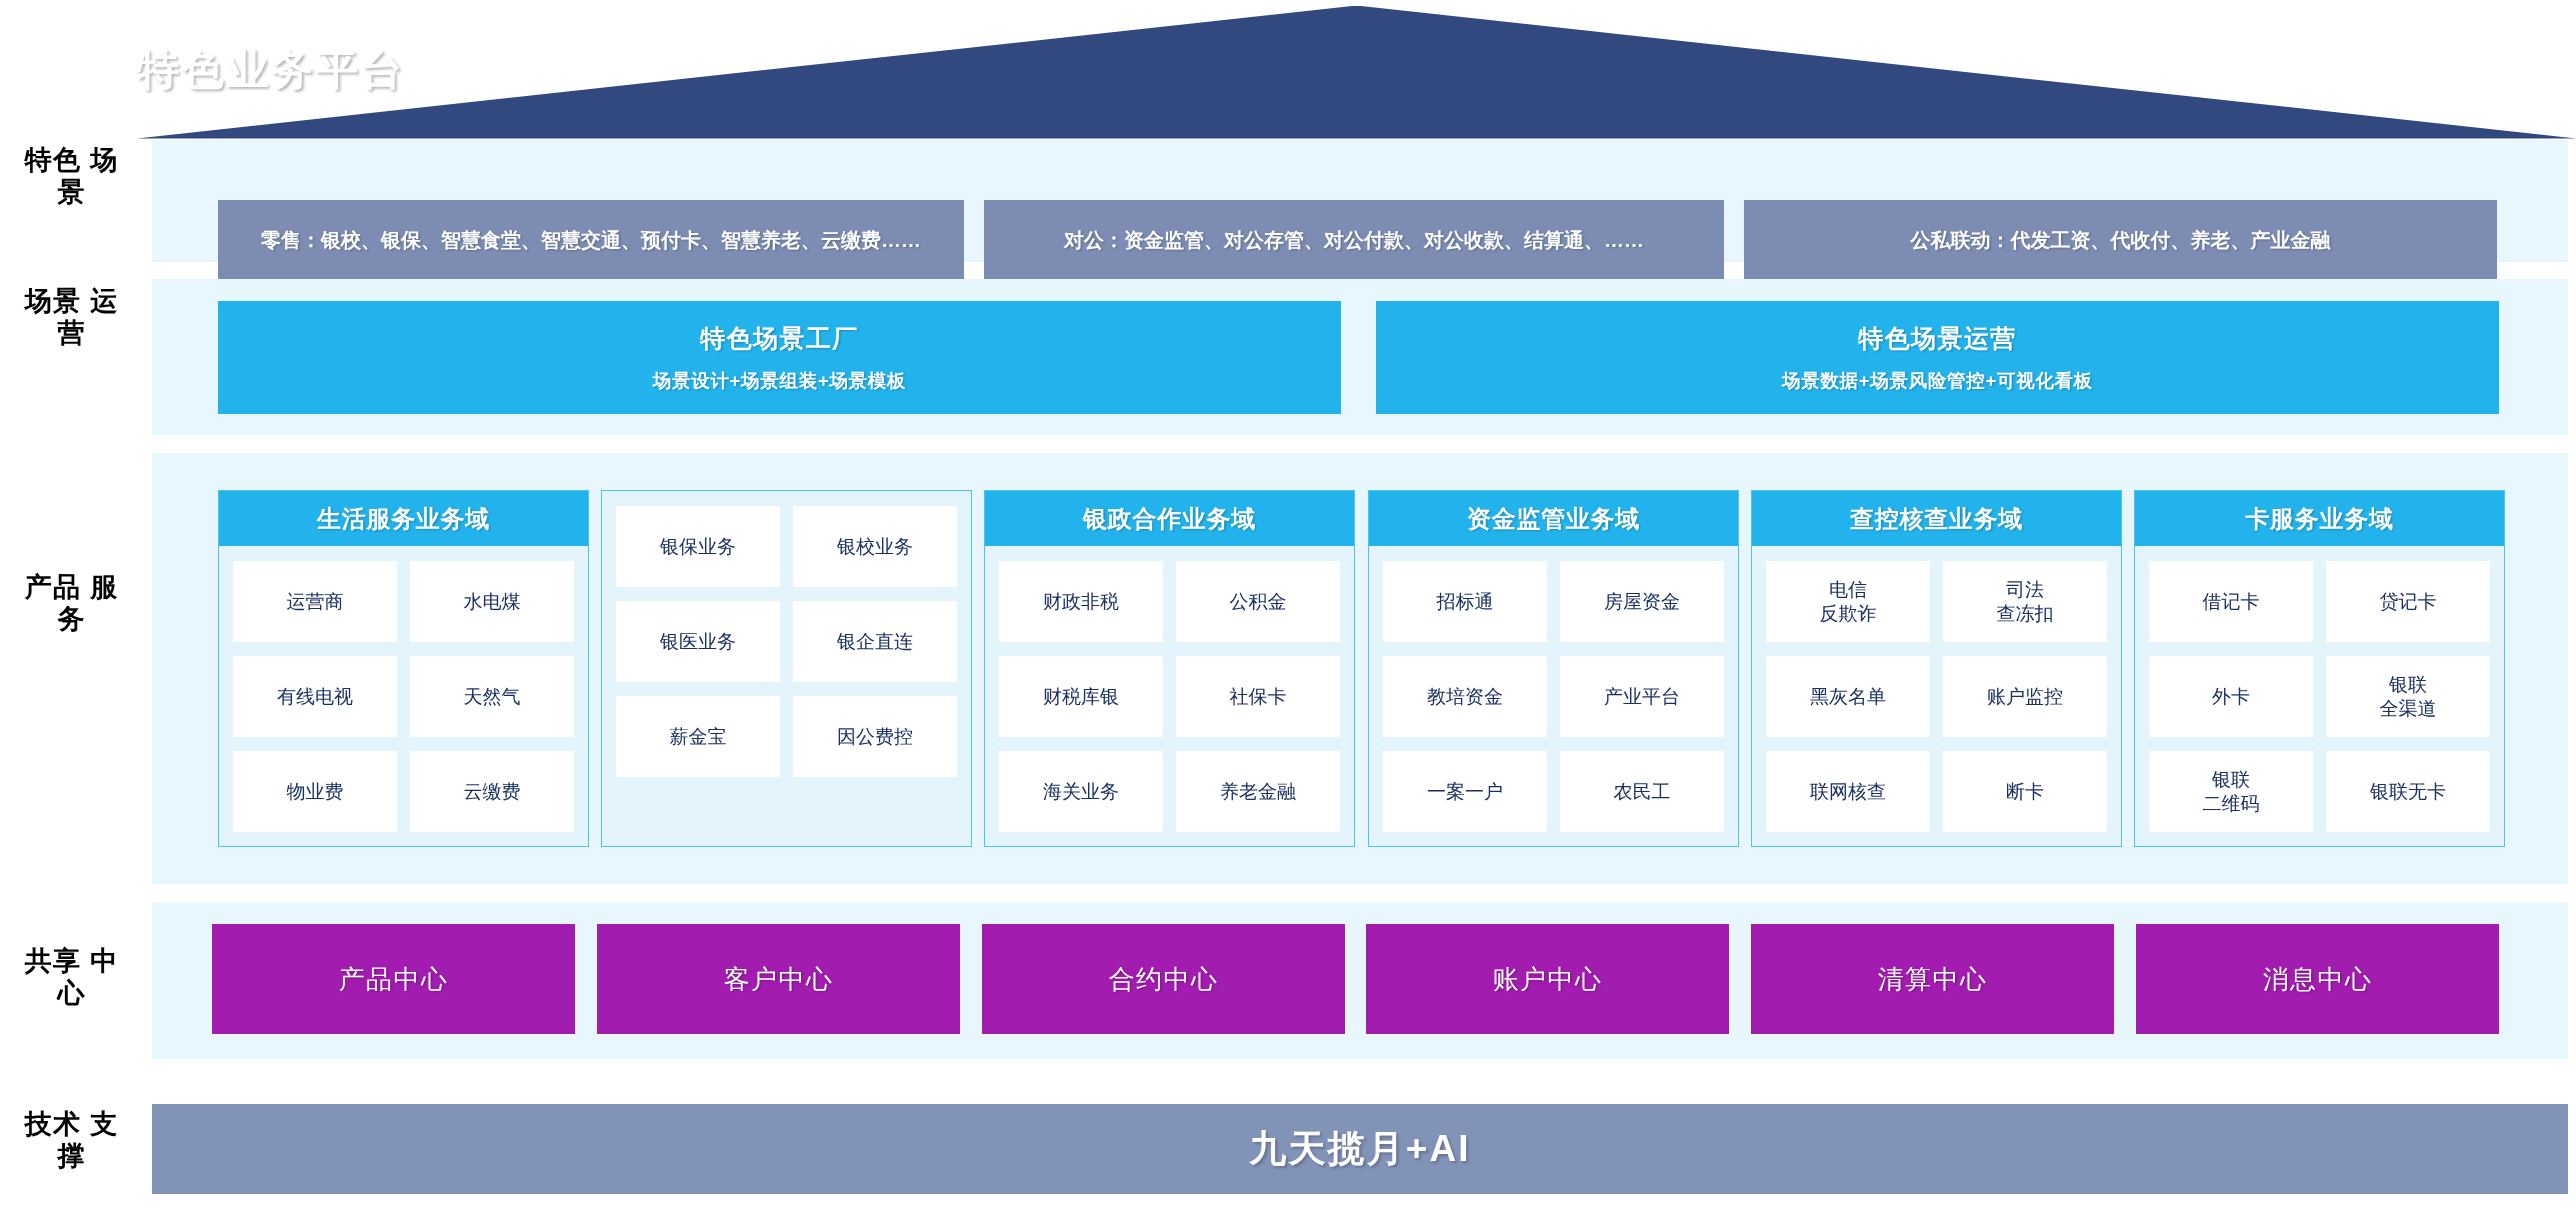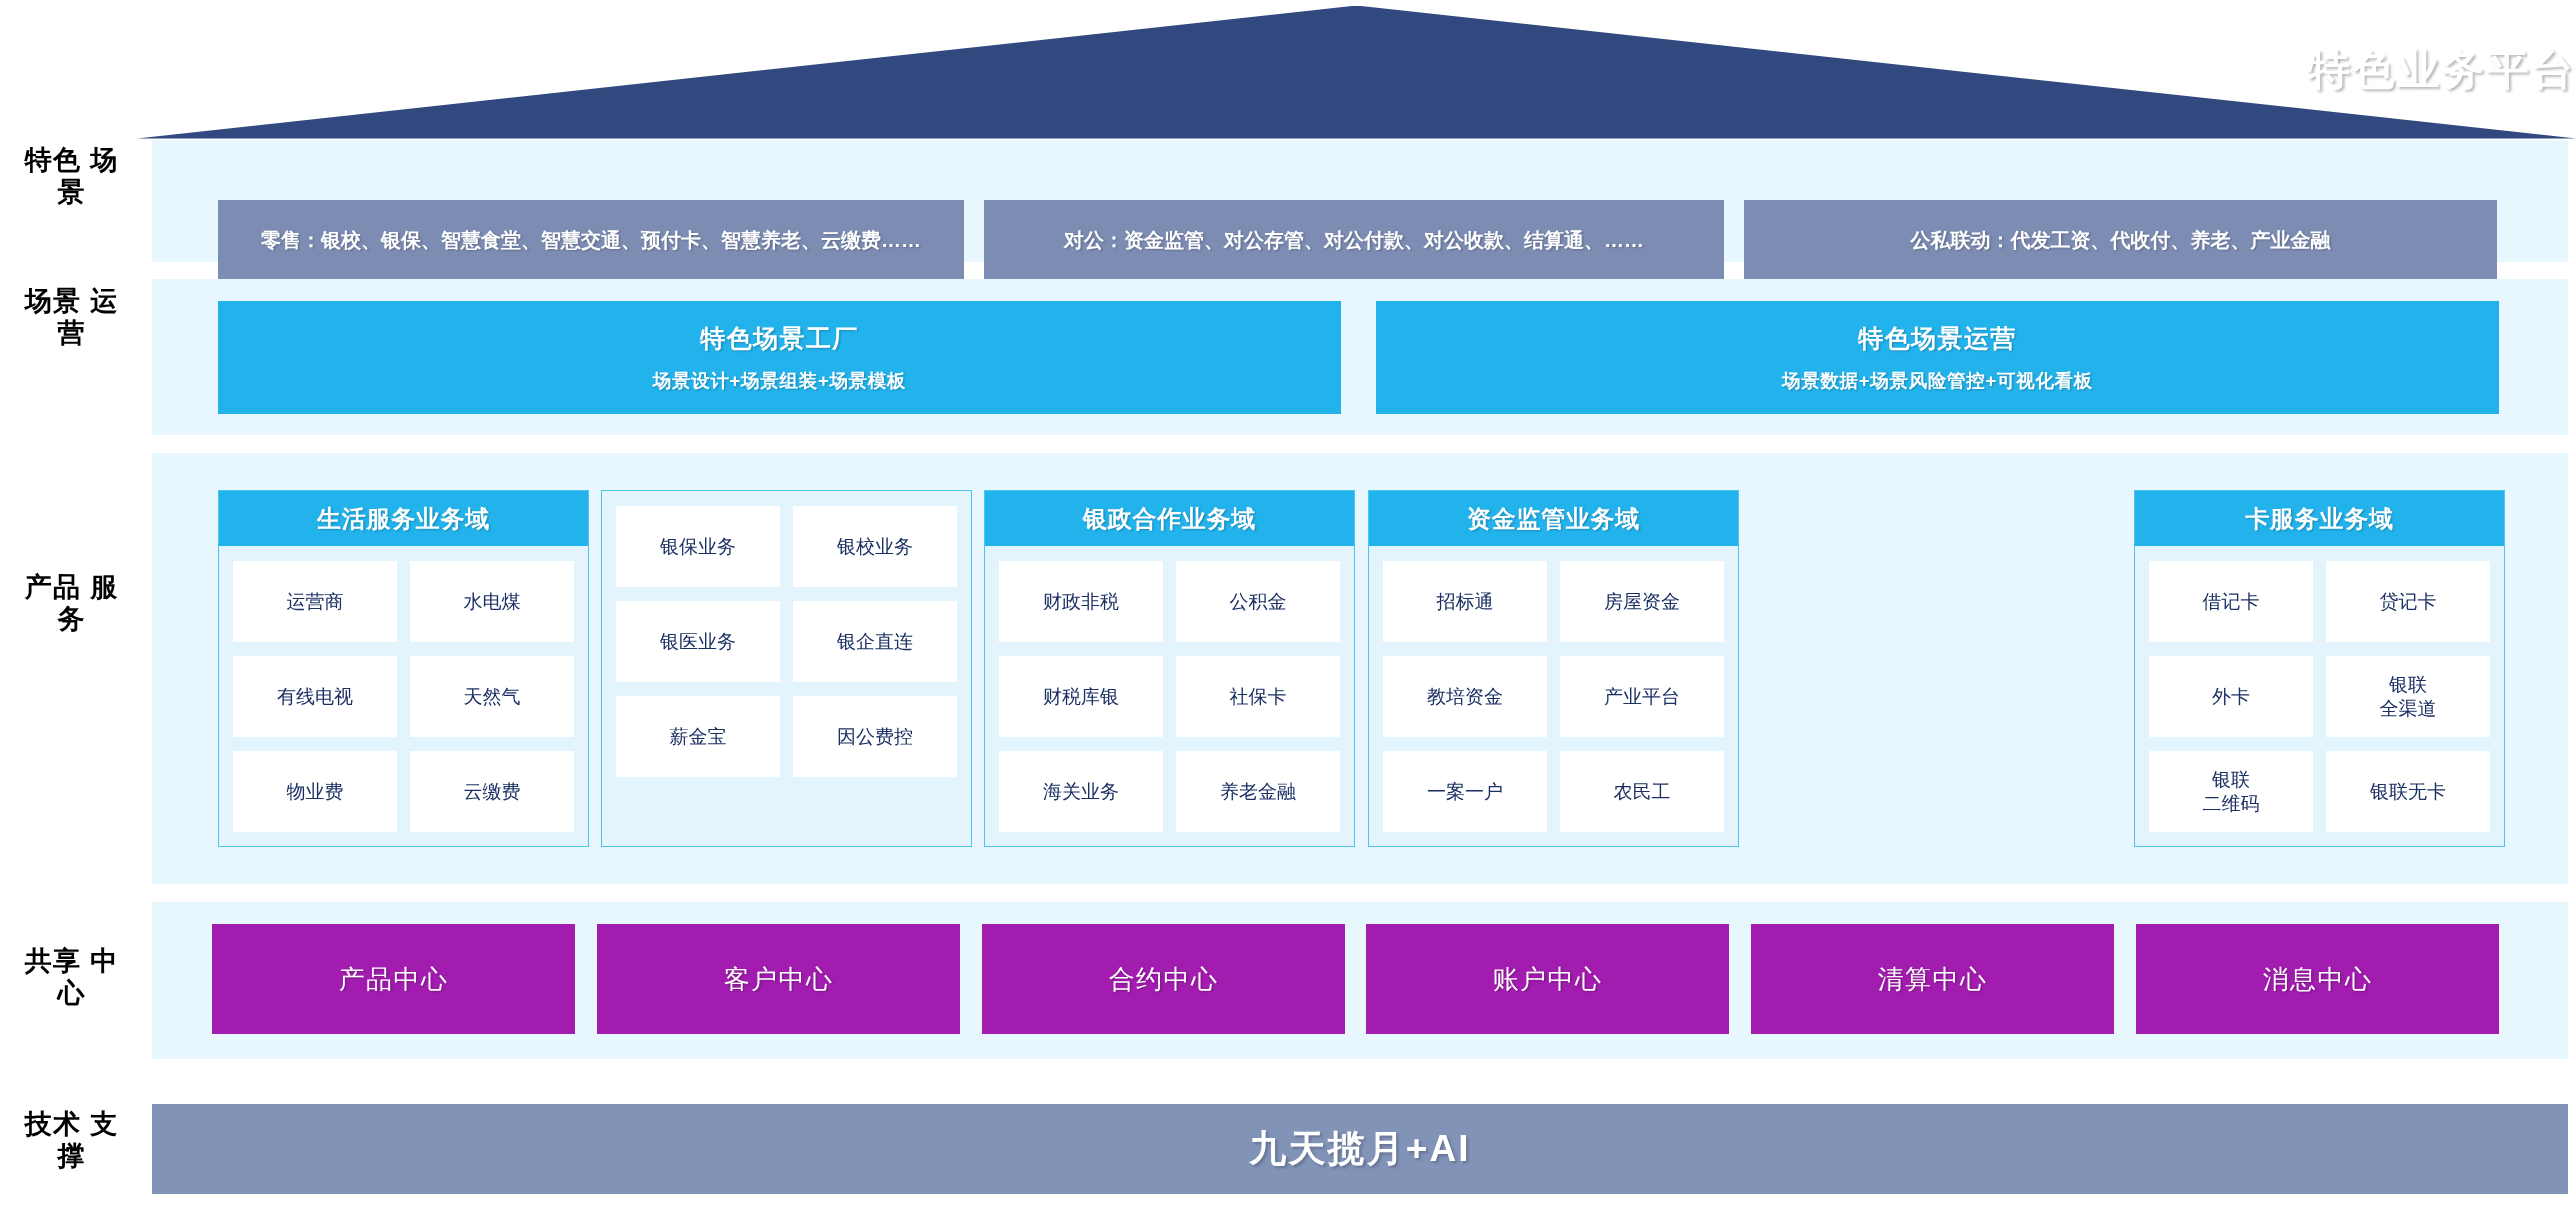--- a/index.html
+++ b/index.html
@@ -8,21 +8,21 @@
     width:2576px;height:1232px;position:relative;overflow:hidden;
   }
   .stage{position:absolute;left:0;top:0;width:2576px;height:1232px;}
 
   
   .roof-wrap{position:absolute;left:137px;top:5.5px;width:2439px;height:133px;}
   .roof-shape{position:absolute;inset:0;
      background:#31497e;
      clip-path:polygon(0% 100%, 50% 0%, 100% 100%, 100% 100%, 0% 100%);
   }
-  .roof-title{position:absolute;left:0;right:0;top:36px;text-align:right;
+  .roof-title{position:absolute;left:0;right:0;top:36px;text-align:left;
      color:#ffffff;font-size:42px;font-weight:bold;letter-spacing:2.7px;
      text-shadow:2.1px 2.1px 2.7px rgba(0,0,0,.28);}
 
   
   .rowlabel{position:absolute;left:13.7px;width:116px;text-align:center;
      color:#000000;font-size:27px;font-weight:bold;line-height:1.18;letter-spacing:1.4px;}
 
   
   .band{position:absolute;background:#e8f6fd;}
 
@@ -146,20 +146,33 @@
     <div class="dom-grid">
       <div class="dom-item">招标通</div>
       <div class="dom-item">房屋资金</div>
       <div class="dom-item">教培资金</div>
       <div class="dom-item">产业平台</div>
       <div class="dom-item">一案一户</div>
       <div class="dom-item">农民工</div>
     </div>
   </div>
 
+  <div class="dom-col" style="left:1751px;">
+    <div class="dom-head">查控核查业务域</div>
+    <div class="dom-grid">
+      <div class="dom-item">电信
+反欺诈</div>
+      <div class="dom-item">司法
+查冻扣</div>
+      <div class="dom-item">黑灰名单</div>
+      <div class="dom-item">账户监控</div>
+      <div class="dom-item">联网核查</div>
+      <div class="dom-item">断卡</div>
+    </div>
+  </div>
 
   <div class="dom-col" style="left:2134px;">
     <div class="dom-head">卡服务业务域</div>
     <div class="dom-grid">
       <div class="dom-item">借记卡</div>
       <div class="dom-item">贷记卡</div>
       <div class="dom-item">外卡</div>
       <div class="dom-item">银联
 全渠道</div>
       <div class="dom-item">银联

